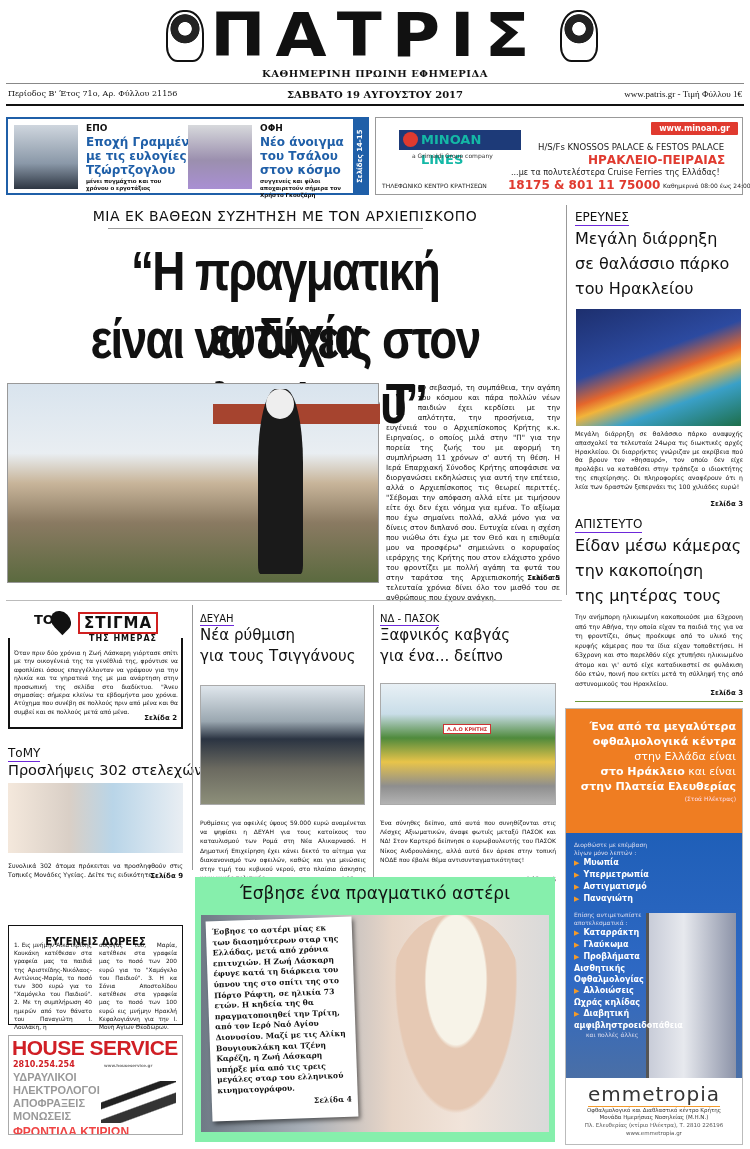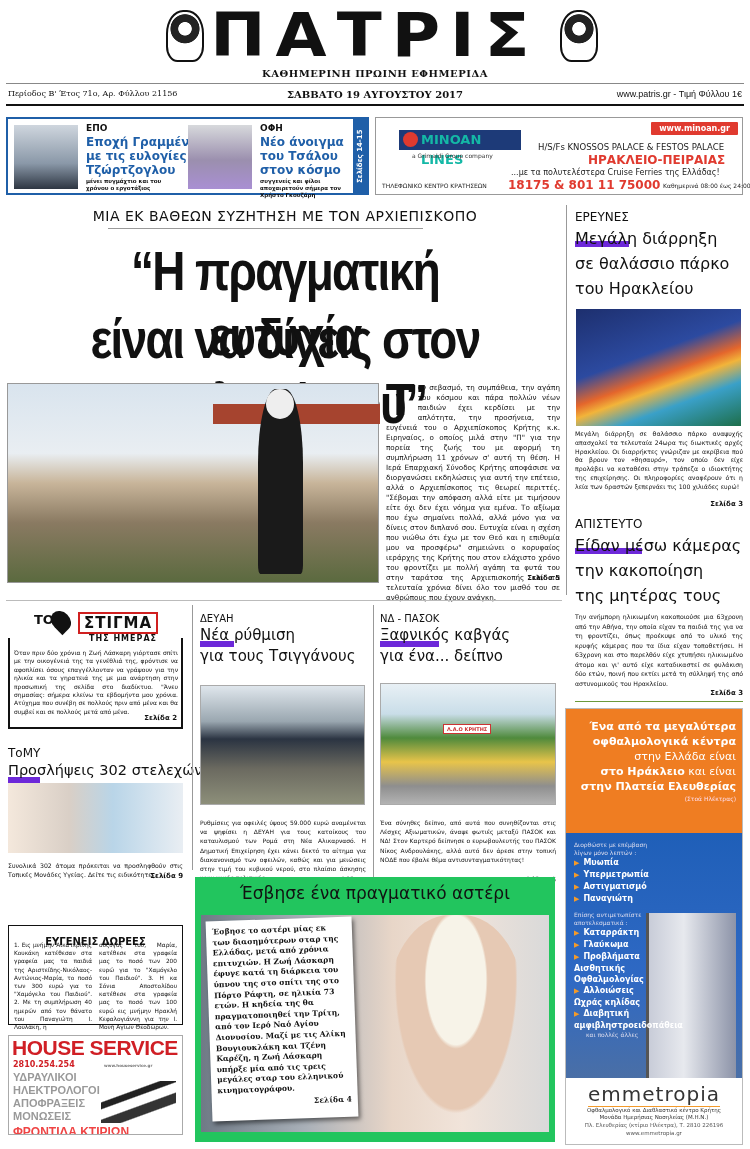--- a/index.html
+++ b/index.html
@@ -6,21 +6,21 @@
 body{width:750px;height:1149px;background:#fff;font-family:"DejaVu Sans",sans-serif;color:#111;position:relative;overflow:hidden}
 .abs{position:absolute}
 
 .mast-title{left:0;width:750px;top:2px;text-align:center;font-family:"DejaVu Sans",sans-serif;font-weight:bold;font-size:66px;letter-spacing:10px;line-height:68px;transform:scaleY(0.92)}
 .portrait{width:38px;height:52px;top:10px;border-radius:45% 45% 30% 30%;background:radial-gradient(circle at 50% 35%,#fff 0 18%,#222 20% 40%,#fff 42% 100%);border:2px solid #111}
 .mast-sub{left:0;width:750px;top:68px;text-align:center;font-family:"DejaVu Serif",serif;font-size:10px;font-weight:bold;letter-spacing:0.5px}
 .mast-rule{left:6px;width:738px;top:83px;height:1px;background:#888}
 .mast-rule2{left:6px;width:738px;top:104px;height:2px;background:#111}
 .info-l{left:8px;top:89px;font-family:"DejaVu Serif",serif;font-size:8px}
 .info-c{left:0;width:750px;top:89px;text-align:center;font-family:"DejaVu Serif",serif;font-size:10px;font-weight:bold}
-.info-r{right:8px;top:89px;font-family:Liberation Sans, sans-serif;font-size:9px}
+.info-r{right:8px;top:89px;font-family:Liberation Serif, serif;font-size:9px}
 
 .sport-box{left:6px;top:117px;width:363px;height:78px;border:2px solid #1f5fa8;background:#fff}
 .sport-tab{position:absolute;right:0;top:0;width:14px;height:74px;background:#1f5fa8;color:#fff;font-size:7px;font-weight:bold;writing-mode:vertical-rl;transform:rotate(180deg);text-align:center;line-height:14px}
 .thumb{position:absolute;background:linear-gradient(180deg,#cfd6de,#8a98a8 60%,#2e3642);}
 .s-kicker{position:absolute;font-size:9px;font-weight:bold}
 .s-head{position:absolute;font-size:12px;font-weight:bold;line-height:14px;color:#1f5fa8}
 .s-sub{position:absolute;font-size:5.5px;font-weight:bold;line-height:7px}
 
 .minoan{left:375px;top:117px;width:368px;height:78px;border:1px solid #999;background:#fff}
 .minoan-logo{position:absolute;left:23px;top:12px;width:122px;height:20px;background:#1d3a78;color:#14b8a6;font-weight:bold;font-size:13px;line-height:20px;padding-left:22px}
@@ -34,40 +34,40 @@
 .photo-main{left:7px;top:383px;width:372px;height:200px;background:linear-gradient(180deg,#d9e4ee 0,#e9eef2 35%,#c8b59a 50%,#8a7a62 70%,#5b6a3f 100%);border:1px solid #999}
 .priest{position:absolute;left:250px;top:5px;width:45px;height:185px;background:#1a1a1a;border-radius:40% 40% 5% 5%}
 .priest-head{position:absolute;left:258px;top:5px;width:28px;height:30px;background:#eee;border-radius:50%}
 .roof{position:absolute;left:205px;top:20px;width:167px;height:20px;background:#a6442f}
 .body-text{font-size:7.2px;line-height:10px;text-align:justify}
 .dropcap{float:left;font-size:42px;line-height:36px;font-weight:bold;margin-right:3px}
 .page-ref{font-size:7px;font-weight:bold;text-align:right}
 
 .vrule{width:1px;background:#999}
 
-.sect{font-size:12px;border-bottom:6px solid #6d28d9;display:inline-block;padding-bottom:17px}
+.sect{font-size:12px;border-bottom:1px solid #6d28d9;display:inline-block;padding-bottom:1px}
 .r-head{font-size:16px;line-height:25px}
 .park-img{background:linear-gradient(160deg,#1d2f6e 0,#2c4aa0 40%,#e4662c 55%,#f2b43a 62%,#3aa0c8 75%,#1d6e4a 100%)}
 
 .stigma-box{left:8px;top:638px;width:175px;height:91px;border:2px solid #111;border-top:none}
 .stigma-label{left:34px;top:612px;font-size:13px;font-weight:bold}
 .stigma-pin{left:52px;top:610px;width:18px;height:22px;background:#111;border-radius:50% 50% 50% 0;transform:rotate(-45deg)}
 .stigma-title{left:78px;top:612px;border:2px solid #d02020;color:#111;font-weight:bold;font-size:15px;padding:0 4px;letter-spacing:1px}
 .stigma-sub{left:86px;top:634px;font-size:8px;font-weight:bold;letter-spacing:1px;background:#fff;padding:0 3px}
 
 .deyah-img{background:linear-gradient(180deg,#dfe6ec 0,#9aa7b0 30%,#2b3442 45%,#6b6a60 70%,#8d8f7a 100%)}
 .school-img{background:linear-gradient(180deg,#e8f0f5 0,#c9dde8 25%,#4f8a3c 45%,#e8c44a 65%,#8e8e8e 85%,#b3b3b3 100%)}
 .tomy-img{background:linear-gradient(90deg,#f4e8dc 0,#d9cfc6 35%,#b9d5e8 60%,#e9eef3 100%)}
 
 .don-box{left:8px;top:925px;width:175px;height:100px;border:1px solid #111}
 
 .house{left:8px;top:1035px;width:175px;height:100px;border:1px solid #aaa;background:#fff;overflow:hidden}
 .house-t{position:absolute;white-space:nowrap;font-weight:bold}
 
-.star-box{left:195px;top:877px;width:360px;height:265px;background:#22c55e}
+.star-box{left:195px;top:877px;width:360px;height:265px;background:#86efac}
 .star-photo{position:absolute;left:6px;top:38px;width:348px;height:217px;background:linear-gradient(90deg,#6f7a86 0,#a9b0b8 30%,#e8d6c8 55%,#f1e4da 75%,#d9d9d9 100%)}
 .star-note{position:absolute;left:14px;top:42px;width:146px;height:200px;background:#fff;box-shadow:2px 3px 4px rgba(0,0,0,.5);transform:rotate(-2deg);padding:6px 6px;font-size:7.6px;line-height:10.6px;font-weight:bold;font-family:"DejaVu Serif",serif}
 
 .emm{left:565px;top:708px;width:178px;height:437px;border:1px solid #bbb}
 .emm-orange{position:absolute;left:0;top:0;width:176px;height:124px;background:#ef7d22;color:#fff;text-align:right;padding:10px 6px 0 4px}
 .emm-blue{position:absolute;left:0;top:124px;width:176px;height:245px;background:linear-gradient(180deg,#1f5fb8,#2f69c4 60%,#4a6fa6)}
 .emm-building{position:absolute;left:80px;top:80px;width:90px;height:165px;background:linear-gradient(90deg,#c8ccd8,#e7e9ee 40%,#8c93a8);border-left:3px solid #555}
 .emm-white{position:absolute;left:0;top:369px;width:176px;height:66px;background:#fff;text-align:center}
 .emm-item{font-size:8px;font-weight:bold;line-height:11px;color:#fff}
 .emm-item:before{content:"\25B6";color:#f39a2a;font-size:7px;margin-right:4px}

